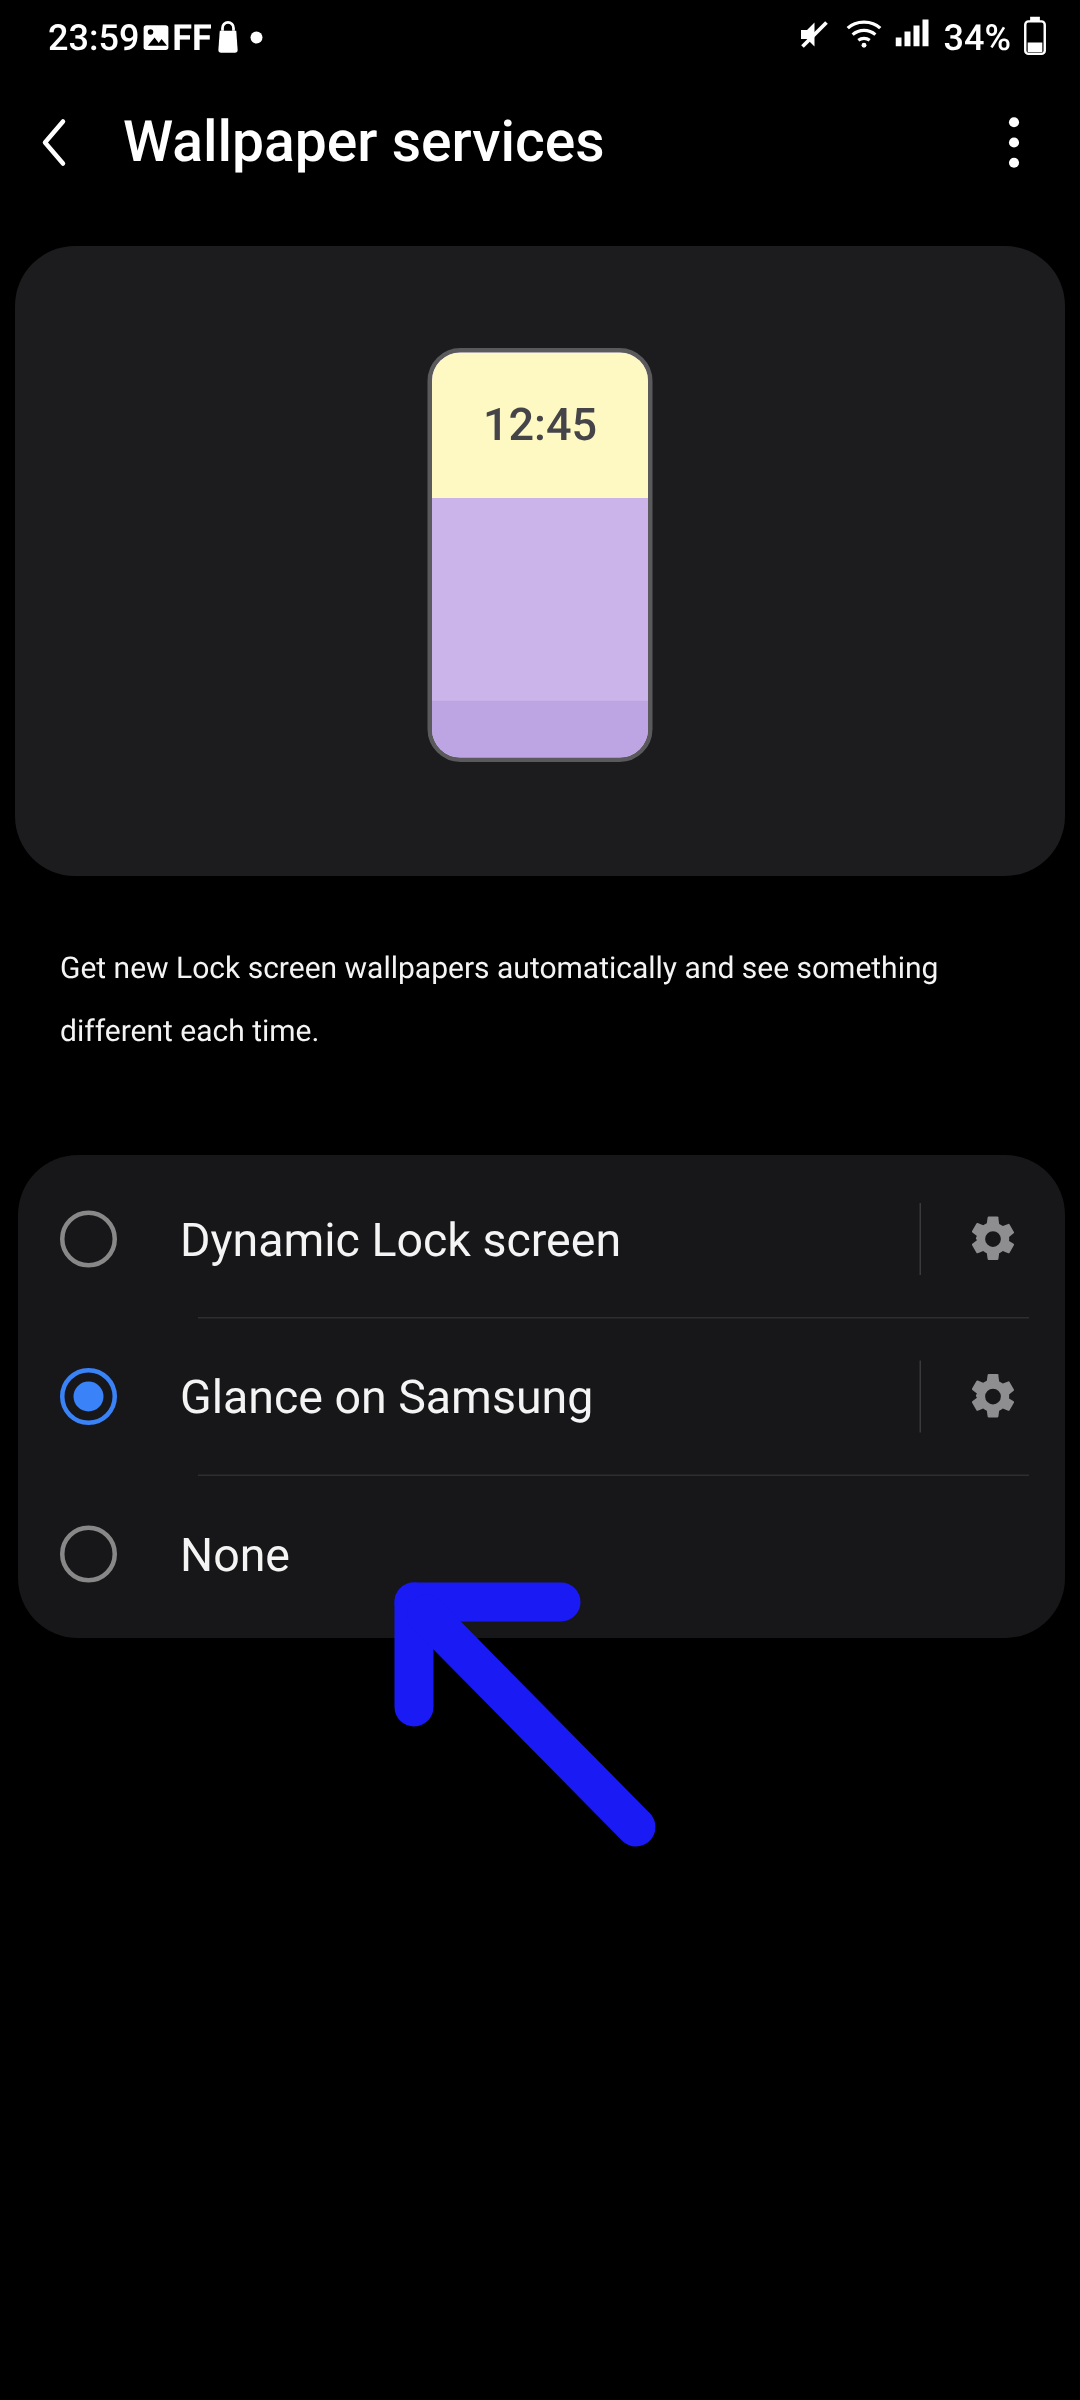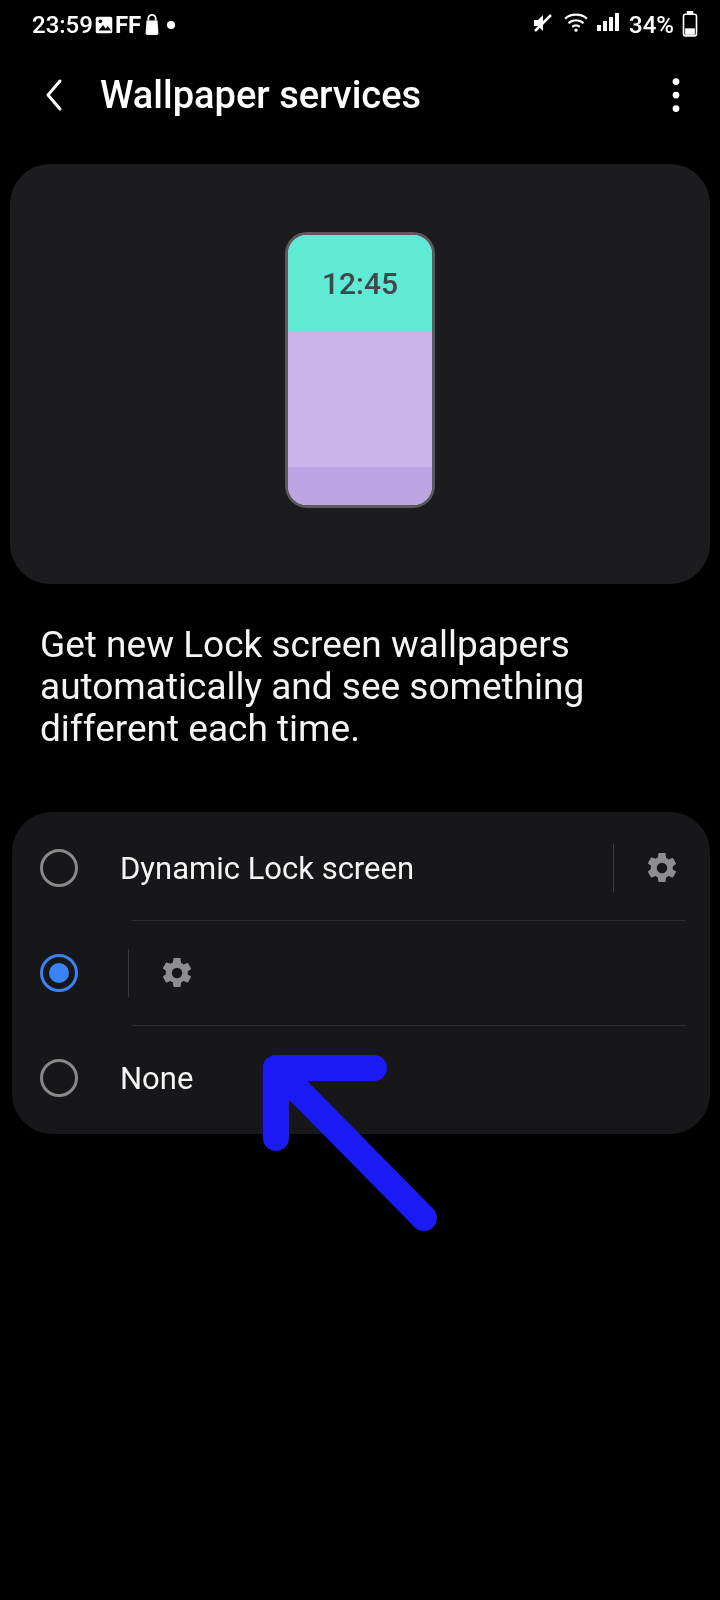--- a/index.html
+++ b/index.html
@@ -18,21 +18,21 @@
   }
   .status-left { display: flex; align-items: center; }
   .status-right { display: flex; align-items: flex-start; gap: 8px; }
   .status-icon { display:inline-flex; align-items:center; }
   .ff-badge { font-weight:700; font-size:24px; }
   .dot { width:8px; height:8px; border-radius:50%; background:#fff; margin-left:4px; }
 
   .app-bar {
     height: 90px;
     display: flex; align-items: center;
-    padding: 0 22px 0 32px;
+    padding: 0 22px 0 14px;
   }
   .back-btn {
     width: 44px; height: 44px; display:flex; align-items:center; justify-content:center;
     margin-right: 24px;
   }
   .title { font-size: 38px; font-weight: 500; flex:1; }
   .more-btn {
     width: 44px; height: 60px; display:flex; align-items:center; justify-content:center;
   }
 
@@ -46,30 +46,30 @@
   .phone-preview {
     width: 150px; height: 276px;
     border: 3px solid #5a5a5c;
     border-radius: 22px;
     overflow:hidden;
     display:flex; flex-direction:column;
     background:#d9c8f1;
   }
   .phone-top {
     flex: 0 0 36%;
-    background:#5eead4;
+    background:#fef9c3;
     display:flex; align-items:center; justify-content:center;
     color:#454449; font-size:30px; font-weight:500;
   }
   .phone-mid { flex:1; background:#cab4ea; }
   .phone-bot { flex:0 0 14%; background:#bda5e3; }
 
   .desc {
     padding: 22px 40px 32px 40px;
-    font-size: 37px; line-height: 42px;
+    font-size: 20px; line-height: 42px;
     color: #f4f4f4;
   }
 
   .options {
     margin: 30px 10px 0 12px;
     background:#171719;
     border-radius: 40px;
     padding: 4px 0;
   }
   .option {
@@ -194,20 +194,21 @@
     <div class="gear-btn">
       <svg width="36" height="36" viewBox="0 0 24 24" fill="#8e8e90">
           <path d="M19.14,12.94a7.07,7.07,0,0,0,.05-.94,7.07,7.07,0,0,0-.05-.94l2.03-1.58a.5.5,0,0,0,.12-.64l-1.92-3.32a.5.5,0,0,0-.61-.22l-2.39.96a7,7,0,0,0-1.62-.94l-.36-2.54A.5.5,0,0,0,13.9,2h-3.8a.5.5,0,0,0-.49.42L9.25,4.96a7,7,0,0,0-1.62.94l-2.39-.96a.5.5,0,0,0-.61.22L2.71,8.48a.5.5,0,0,0,.12.64l2.03,1.58a7.07,7.07,0,0,0-.5.94,7.07,7.07,0,0,0,.5.94L2.83,14.16a.5.5,0,0,0-.12.64l1.92,3.32a.5.5,0,0,0,.61.22l2.39-.96a7,7,0,0,0,1.62.94l.36,2.54a.5.5,0,0,0,.49.42h3.8a.5.5,0,0,0,.49-.42l.36-2.54a7,7,0,0,0,1.62-.94l2.39.96a.5.5,0,0,0,.61-.22l1.92-3.32a.5.5,0,0,0-.12-.64ZM12,15.5A3.5,3.5,0,1,1,15.5,12,3.5,3.5,0,0,1,12,15.5Z"></path>
         </svg>
     </div>
   </div>
   <div class="sep"></div>
 
   <div class="option">
     <div class="radio selected"></div>
+    <div class="opt-label">Glance on Samsung</div>
     <div class="gear-divider"></div>
     <div class="gear-btn">
       <svg width="36" height="36" viewBox="0 0 24 24" fill="#8e8e90">
           <path d="M19.14,12.94a7.07,7.07,0,0,0,.05-.94,7.07,7.07,0,0,0-.05-.94l2.03-1.58a.5.5,0,0,0,.12-.64l-1.92-3.32a.5.5,0,0,0-.61-.22l-2.39.96a7,7,0,0,0-1.62-.94l-.36-2.54A.5.5,0,0,0,13.9,2h-3.8a.5.5,0,0,0-.49.42L9.25,4.96a7,7,0,0,0-1.62.94l-2.39-.96a.5.5,0,0,0-.61.22L2.71,8.48a.5.5,0,0,0,.12.64l2.03,1.58a7.07,7.07,0,0,0-.5.94,7.07,7.07,0,0,0,.5.94L2.83,14.16a.5.5,0,0,0-.12.64l1.92,3.32a.5.5,0,0,0,.61.22l2.39-.96a7,7,0,0,0,1.62.94l.36,2.54a.5.5,0,0,0,.49.42h3.8a.5.5,0,0,0,.49-.42l.36-2.54a7,7,0,0,0,1.62-.94l2.39.96a.5.5,0,0,0,.61-.22l1.92-3.32a.5.5,0,0,0-.12-.64ZM12,15.5A3.5,3.5,0,1,1,15.5,12,3.5,3.5,0,0,1,12,15.5Z"></path>
         </svg>
     </div>
   </div>
   <div class="sep"></div>
 
   <div class="option">

